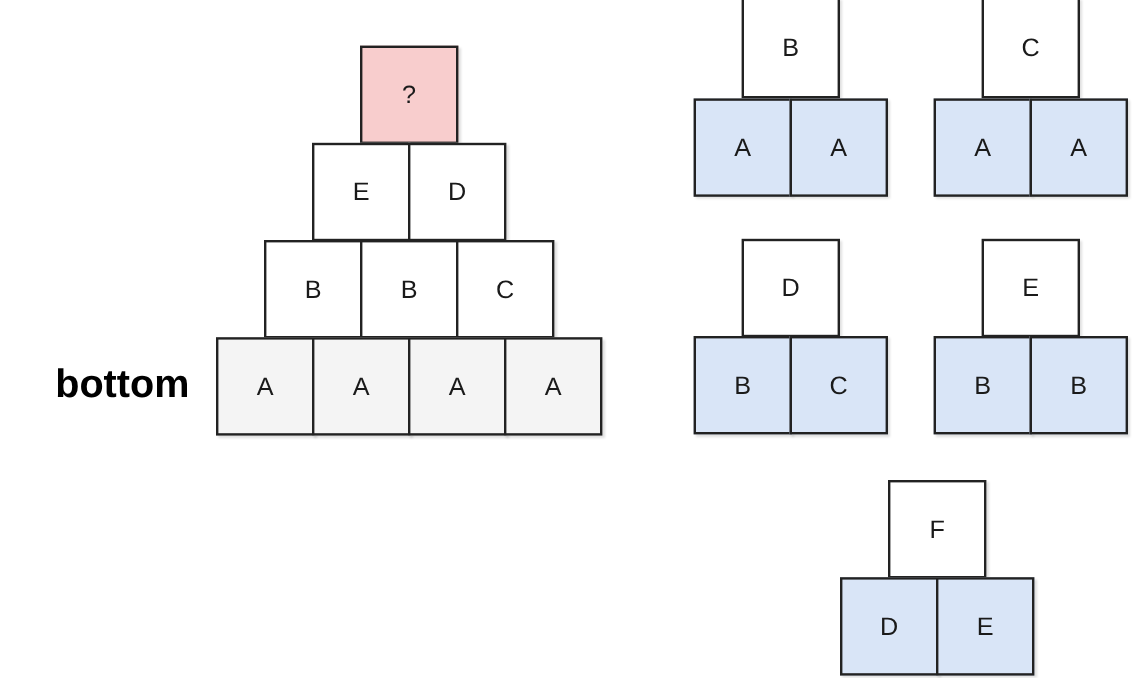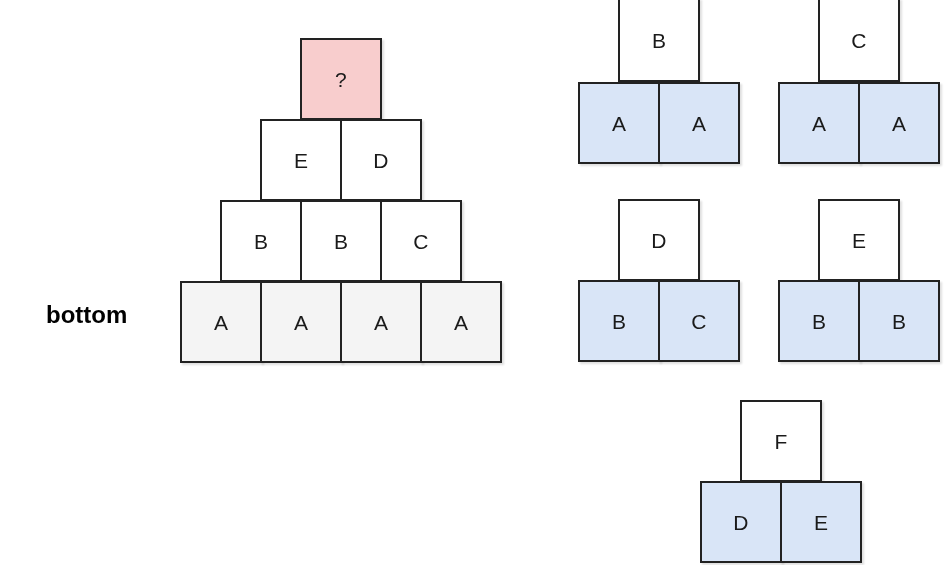--- a/index.html
+++ b/index.html
@@ -42,21 +42,21 @@
   .blk.pink   { background: #f8cdcd; }
   .blk.blue   { background: #d9e5f7; }
 
   
   #bottom-label {
     position: absolute;
     left: 46px;
     top: 303px;
     width: 120px;
     text-align: left;
-    font-size: 24px;
+    font-size: 33px;
     font-weight: bold;
     color: #000000;
     font-family: "Liberation Sans", sans-serif;
     line-height: 1;
   }
 
   .group { position: absolute; }
 </style>
 </head>
 <body>

